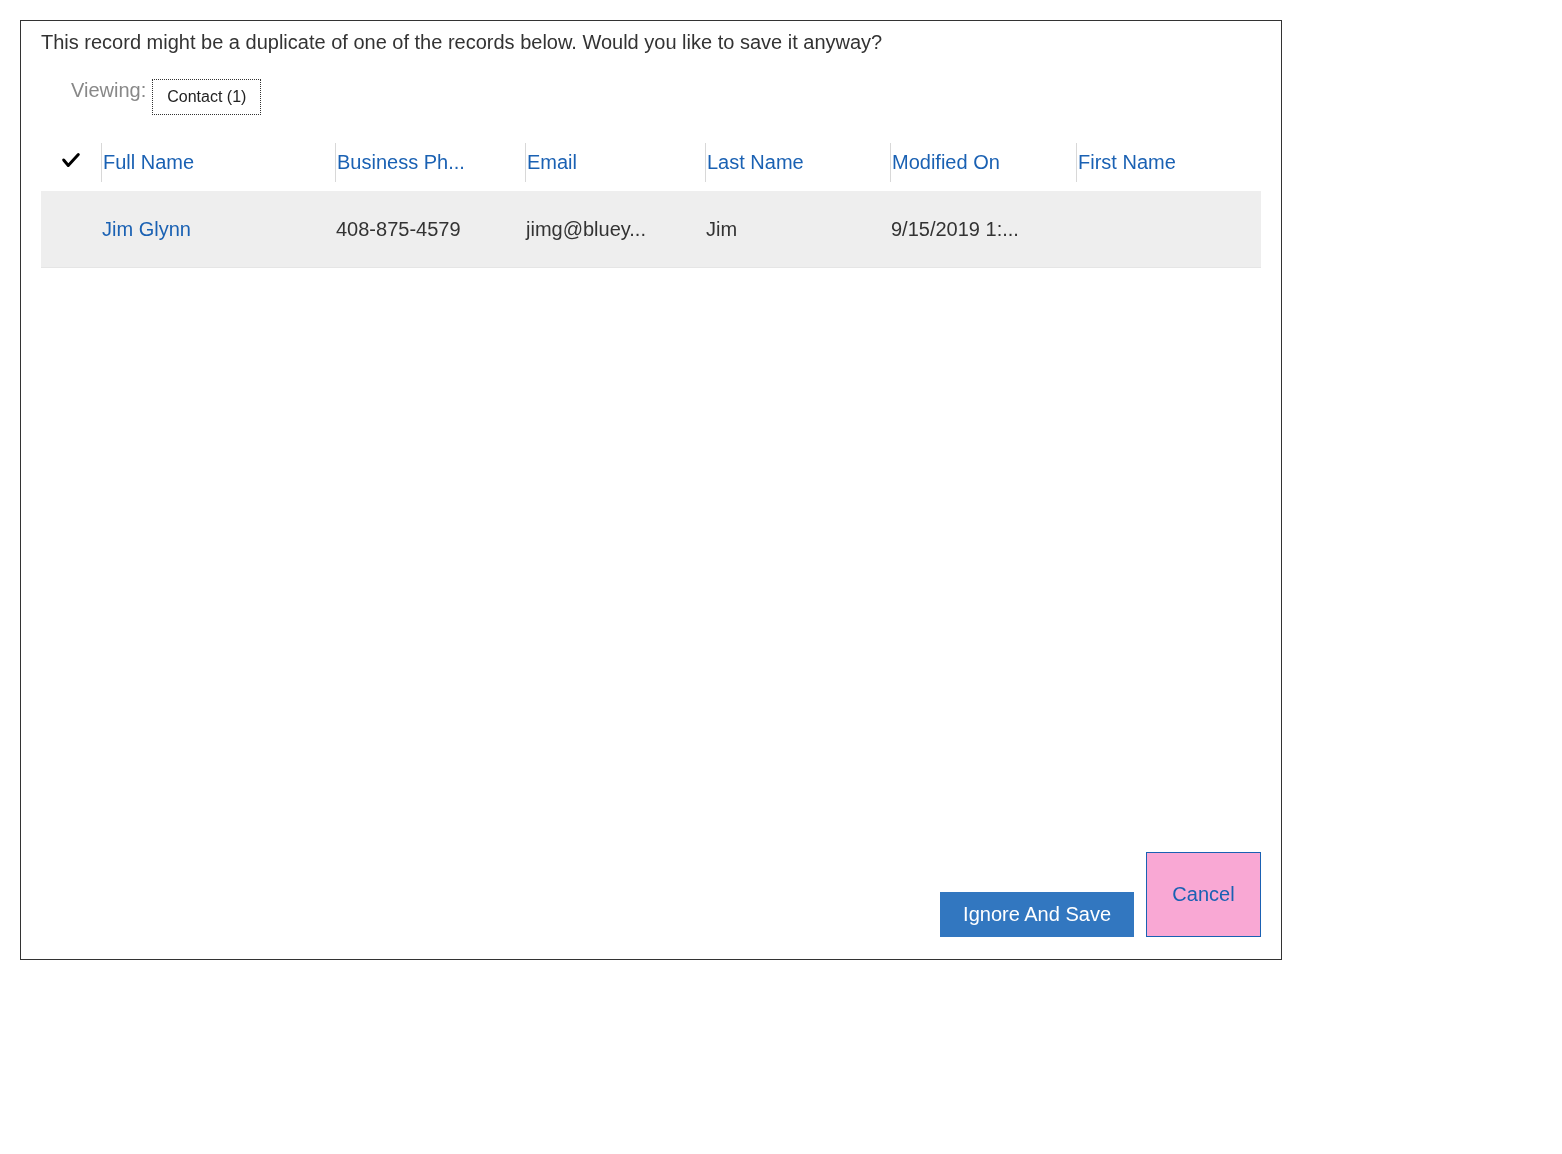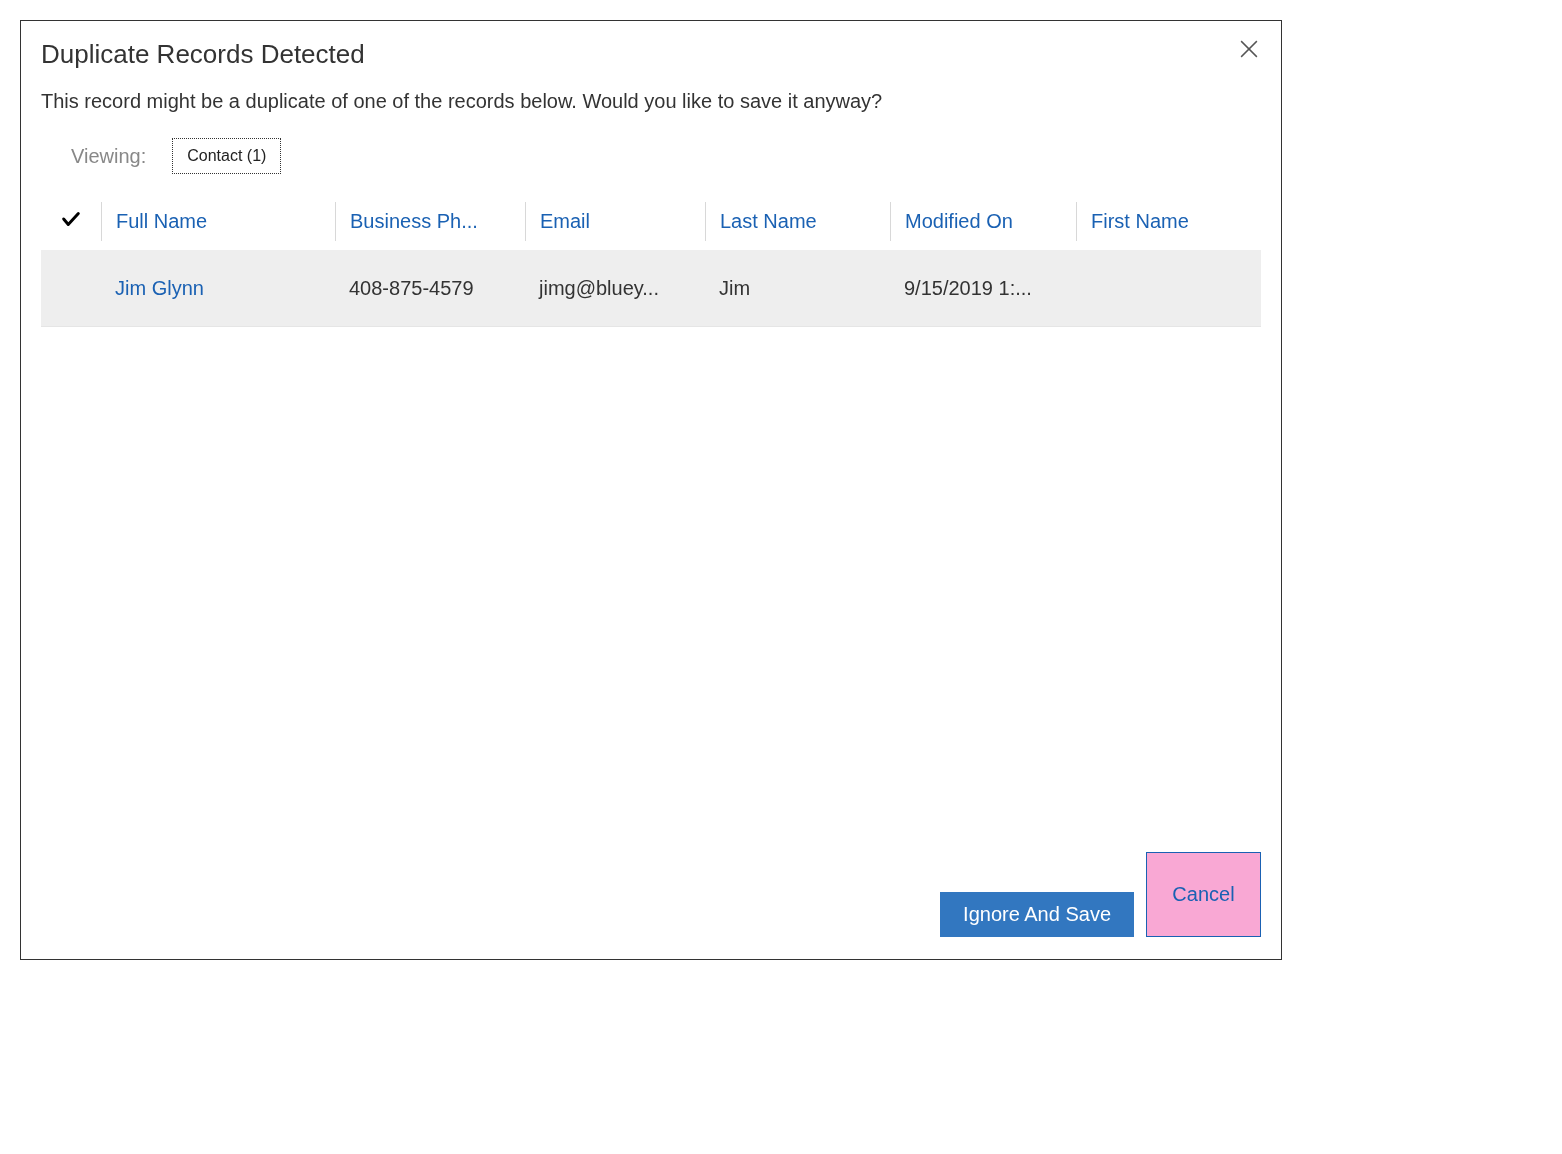--- a/index.html
+++ b/index.html
@@ -45,22 +45,21 @@
       height: 18px;
     }
     .dialog-subtitle {
       font-size: 20px;
       color: #333;
       padding: 10px 20px 25px 20px;
     }
     .viewing-row {
       padding: 0 20px 0 50px;
       display: flex;
-      align-items: center;
-      gap: 26px;
+      gap: 6px;
     }
     .viewing-label {
       font-size: 20px;
       color: #888;
     }
     .viewing-tab {
       border: 1px dotted #333;
       padding: 8px 14px;
       font-size: 16px;
       color: #222;
@@ -74,21 +73,21 @@
     .grid {
       width: 100%;
     }
     .grid-header {
       display: flex;
       align-items: center;
       border-bottom: 1px solid transparent;
       padding: 6px 0;
     }
     .col {
-      padding: 8px 14px;
+      padding: 8px 1px;
       font-size: 20px;
       white-space: nowrap;
       overflow: hidden;
       text-overflow: ellipsis;
     }
     .col-check {
       flex: 0 0 60px;
       display: flex;
       align-items: center;
       justify-content: center;
@@ -149,31 +148,20 @@
       color: #fff;
       border-color: #3277c0;
       margin-top: 40px;
     }
   </style>
 </head>
 <body>
 
 <div class="dialog">
 
-  <div class="dialog-header">
-    <div class="dialog-title">Duplicate Records Detected</div>
-    <div class="close-btn">
-      <span>
-        <svg viewBox="0 0 16 16" fill="none" stroke="#555" stroke-width="1.3">
-          <line x1="1" y1="1" x2="15" y2="15"></line>
-          <line x1="15" y1="1" x2="1" y2="15"></line>
-        </svg>
-      </span>
-    </div>
-  </div>
 
   <div class="dialog-subtitle">This record might be a duplicate of one of the records below. Would you like to save it anyway?</div>
 
   <div class="viewing-row">
     <span class="viewing-label">Viewing:</span>
     <span class="viewing-tab">Contact (1)</span>
   </div>
 
   <div class="table-container">
     <div class="grid">

